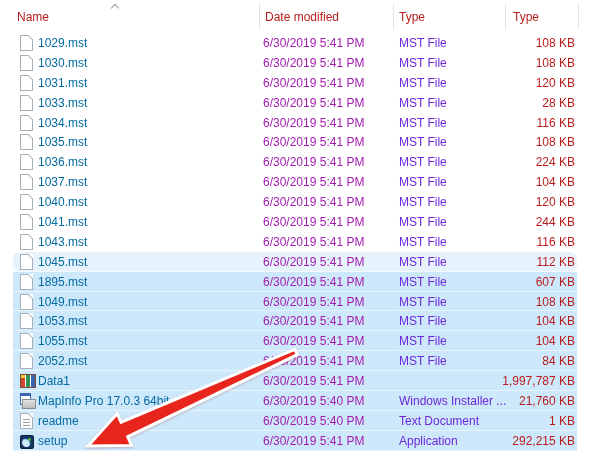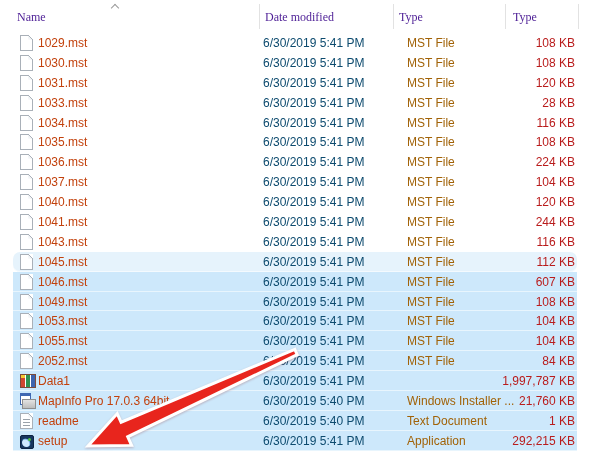--- a/index.html
+++ b/index.html
@@ -4,40 +4,40 @@
 <style>
   * { margin:0; padding:0; box-sizing:border-box; }
   html,body { background:#fff; }
   #screen {
     position:relative; width:600px; height:473px; background:#fff;
     font-family:"Liberation Sans", sans-serif; font-size:12px; color:#3f3f3f;
     overflow:hidden; user-select:none;
   }
 
   
-  .hdr-label { position:absolute; top:10px; color:#4c1d95; font-size:12px; cursor:default;font-family:Liberation Serif, serif; }
+  .hdr-label { position:absolute; top:10px; color:#b91c1c; font-size:12px; cursor:default; }
   .hdr-sep { position:absolute; top:4px; width:1px; height:25px; background:#e2e2e2; }
   .sort-chevron {
     position:absolute; left:112px; top:3px; width:7px; height:7px;
   }
   .sort-chevron:before {
     content:''; position:absolute; left:0; top:2px; width:5px; height:5px;
     border-left:1px solid #9a9a9a; border-top:1px solid #9a9a9a;
     transform:rotate(45deg);
   }
 
   
   #file-list { position:absolute; left:13px; top:33px; width:564px; }
   .row { position:relative; height:19.9px; }
   .row.state-selected { background:#cde8fb; box-shadow: inset 0 -1px rgba(255,255,255,.55); }
   .row.state-hover    { background:#e6f3fc; box-shadow: inset 0 -1px rgba(255,255,255,.55); border-radius: 7px; }
   .cell { position:absolute; top:50%; transform:translateY(-50%); white-space:nowrap; }
-  .c-name { left:25px; color:#c2410c; }
-  .c-date { left:250px; color:#0c4a6e; }
-  .c-type { left:394px; color:#a16207; }
+  .c-name { left:25px; color:#0369a1; }
+  .c-date { left:250px; color:#a21caf; }
+  .c-type { left:386px; color:#6d28d9; }
   .c-size { right:2px; text-align:left; color:#b91c1c; }
 
   
   .f-icon { position:absolute; left:7px; top:50%; transform:translateY(-50%); width:13px; height:16px; }
 
   .mst-file-icon, .text-document-icon {
     background:#fff; border:1px solid #a9b0b8;
   }
   .mst-file-icon:before, .text-document-icon:before {            
     content:''; position:absolute; top:-1px; right:-1px; width:5px; height:5px;
@@ -180,21 +180,21 @@
     </div>
       <div class="row state-hover">
       <span class="f-icon mst-file-icon"></span>
       <span class="cell c-name">1045.mst</span>
       <span class="cell c-date">6/30/2019 5:41 PM</span>
       <span class="cell c-type">MST File</span>
       <span class="cell c-size">112 KB</span>
     </div>
       <div class="row state-selected">
       <span class="f-icon mst-file-icon"></span>
-      <span class="cell c-name">1046.mst</span>
+      <span class="cell c-name">1895.mst</span>
       <span class="cell c-date">6/30/2019 5:41 PM</span>
       <span class="cell c-type">MST File</span>
       <span class="cell c-size">607 KB</span>
     </div>
       <div class="row state-selected">
       <span class="f-icon mst-file-icon"></span>
       <span class="cell c-name">1049.mst</span>
       <span class="cell c-date">6/30/2019 5:41 PM</span>
       <span class="cell c-type">MST File</span>
       <span class="cell c-size">108 KB</span>

